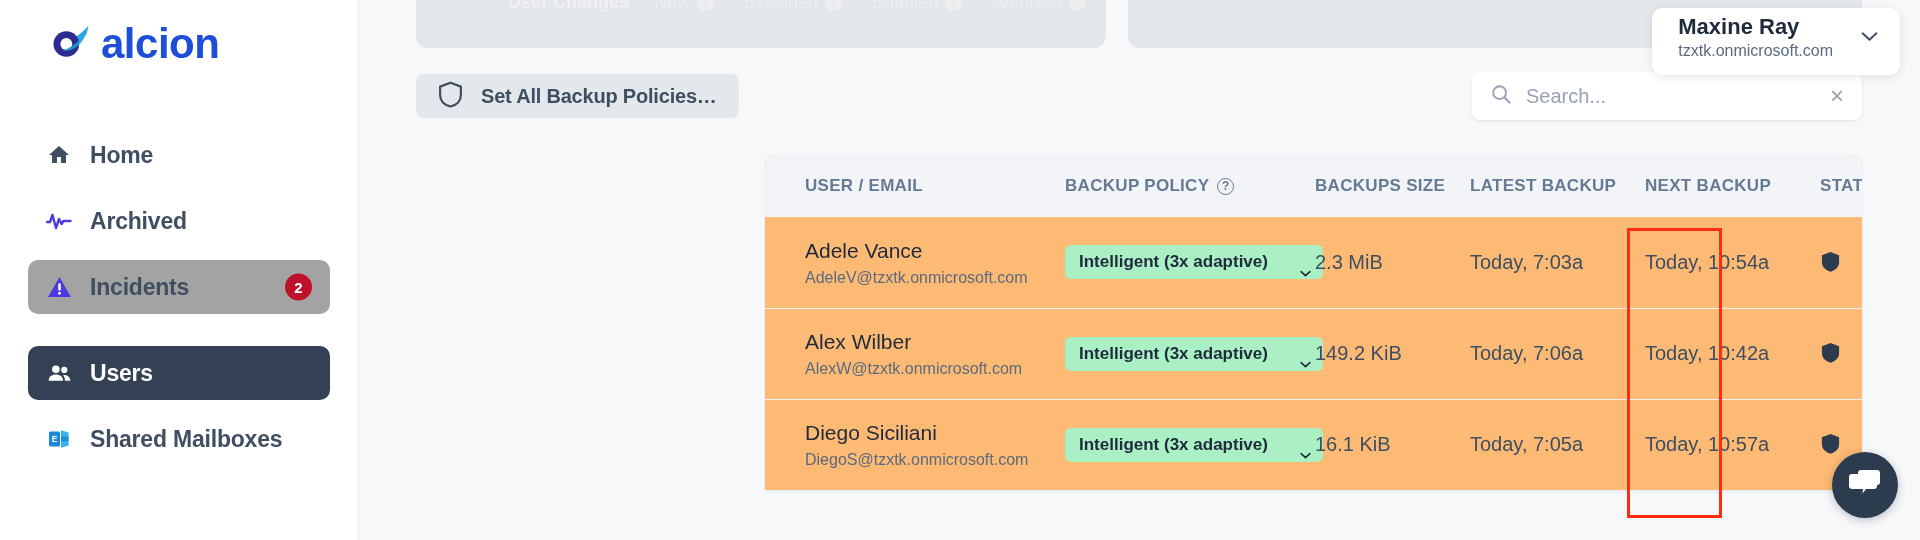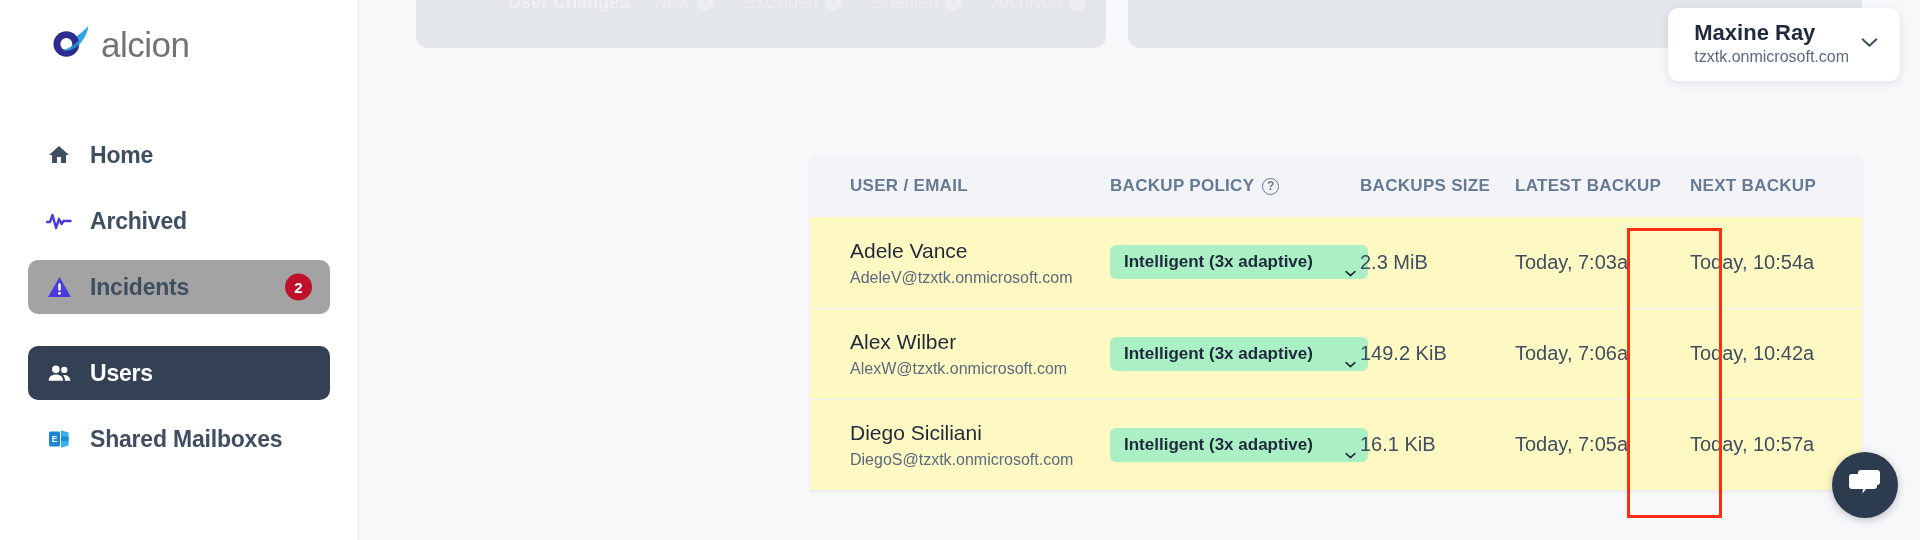--- a/index.html
+++ b/index.html
@@ -11,21 +11,21 @@
   }
   #app { position: relative; width: 1920px; height: 540px; display: flex; }
 
   
   .sidebar {
     width: 358px; height: 540px; background: #ffffff;
     flex: 0 0 358px; position: relative; z-index: 5;
   }
   .logo-wrap { padding: 22px 0 0 48px; display: flex; align-items: center; gap: 9px; }
   .logo-mark { width: 44px; height: 44px; position: relative; flex: 0 0 44px; }
-  .logo-text { font-size: 35px; font-weight: 400; color: #737373; letter-spacing: -0.5px; line-height: 1; }
+  .logo-text { font-size: 42px; font-weight: 700; color: #1d4ed8; letter-spacing: -0.5px; line-height: 1; }
 
   .nav { margin-top: 62px; padding: 0 28px 0 28px; }
   .nav-item {
     display: flex; align-items: center; gap: 18px;
     height: 54px; border-radius: 10px; padding: 0 18px;
     margin-bottom: 12px; cursor: pointer; position: relative;
   }
   .nav-item .nav-icon { width: 26px; height: 26px; display: flex; align-items: center; justify-content: center; flex: 0 0 26px; }
   .nav-item .nav-label { font-size: 23px; font-weight: 700; color: #3f4e61; letter-spacing: -0.2px; white-space: nowrap; }
   .nav-item.alert { background: #a3a3a3; }
@@ -77,22 +77,22 @@
   .search-input {
     flex: 1; border: none; outline: none; background: transparent;
     font-family: "Liberation Sans", sans-serif;
     font-size: 20px; color: #3f4e61;
   }
   .search-input::placeholder { color: #98a2b3; }
   .search-clear { cursor: pointer; color: #98a2b3; font-size: 24px; line-height: 1; padding: 0 2px; }
 
   
   .table-card {
-    position: absolute; left: 452px; top: 155px; right: 58px;
-    background: #fef9c3; border-radius: 10px 10px 0 0;
+    position: absolute; left: 407px; top: 155px; right: 58px;
+    background: #fdba74; border-radius: 10px 10px 0 0;
     box-shadow: 0 1px 3px rgba(16,24,40,.08);
     overflow: hidden;
   }
   table { width: 100%; border-collapse: collapse; table-layout: fixed; }
   thead tr { background: #f2f4f7; height: 62px; }
   thead th {
     font-size: 17px; font-weight: 700; color: #667a94;
     letter-spacing: 0.3px; text-align: left; padding: 0;
   }
   th .th-inner { display: flex; align-items: center; gap: 8px; }
@@ -137,21 +137,21 @@
     position: absolute; right: 22px; bottom: 22px;
     width: 66px; height: 66px; border-radius: 50%;
     background: #2d3b4e; display: flex; align-items: center; justify-content: center;
     cursor: pointer; z-index: 50; box-shadow: 0 2px 8px rgba(16,24,40,.25);
   }
 
   
   .user-menu {
     position: absolute; right: 20px; top: 8px; z-index: 60;
     background: #ffffff; border-radius: 10px;
-    padding: 12px 22px 14px 26px; display: flex; align-items: center; gap: 12px;
+    padding: 6px 22px 14px 26px; display: flex; align-items: center; gap: 28px;
     box-shadow: 0 2px 10px rgba(16,24,40,.10); cursor: pointer; margin-left: 19px;
   }
   .user-name { font-size: 22px; font-weight: 700; color: #1f2a3c; line-height: 1.15; }
   .user-tenant { font-size: 16px; color: #5b6a7e; margin-top: 3px; line-height: 1.15; }
 </style>
 </head>
 <body>
 
 <div id="app">
 
@@ -254,20 +254,41 @@
           </span>
           <span class="ghost-tab">
             <span>Archived</span>
             <span class="ghost-q"></span>
           </span>
         </div>
       </div>
       <div class="ghost-card two"></div>
     </div>
 
+    <div class="toolbar">
+      <button class="btn-setall">
+        <span>
+          <svg viewBox="0 0 24 26" width="25" height="27" fill="none" stroke="#3f4e61" stroke-width="2.1" stroke-linejoin="round">
+            <path d="M12 1.6 L22 5.4 v8 c0 6 -4.3 9.6 -10 11.2 C6.3 23 2 19.4 2 13.4 v-8 Z"></path>
+          </svg>
+        </span>
+        <span class="lbl">Set All Backup Policies…</span>
+      </button>
+
+      <div class="searchbox">
+        <span>
+          <svg viewBox="0 0 24 24" width="22" height="22" fill="none" stroke="#98a2b3" stroke-width="2.1" stroke-linecap="round">
+            <circle cx="10.5" cy="10.5" r="7"></circle>
+            <path d="M15.8 15.8 L21.5 21.5"></path>
+          </svg>
+        </span>
+        <input class="search-input" type="text" value="" placeholder="Search..." style="">
+        <span class="search-clear">×</span>
+      </div>
+    </div>
 
     <div class="table-card">
       <table>
         <thead>
           <tr>
             <th class="col-user">
               <span class="th-inner">
                   <span>USER / EMAIL</span>
                 </span>
             </th>

